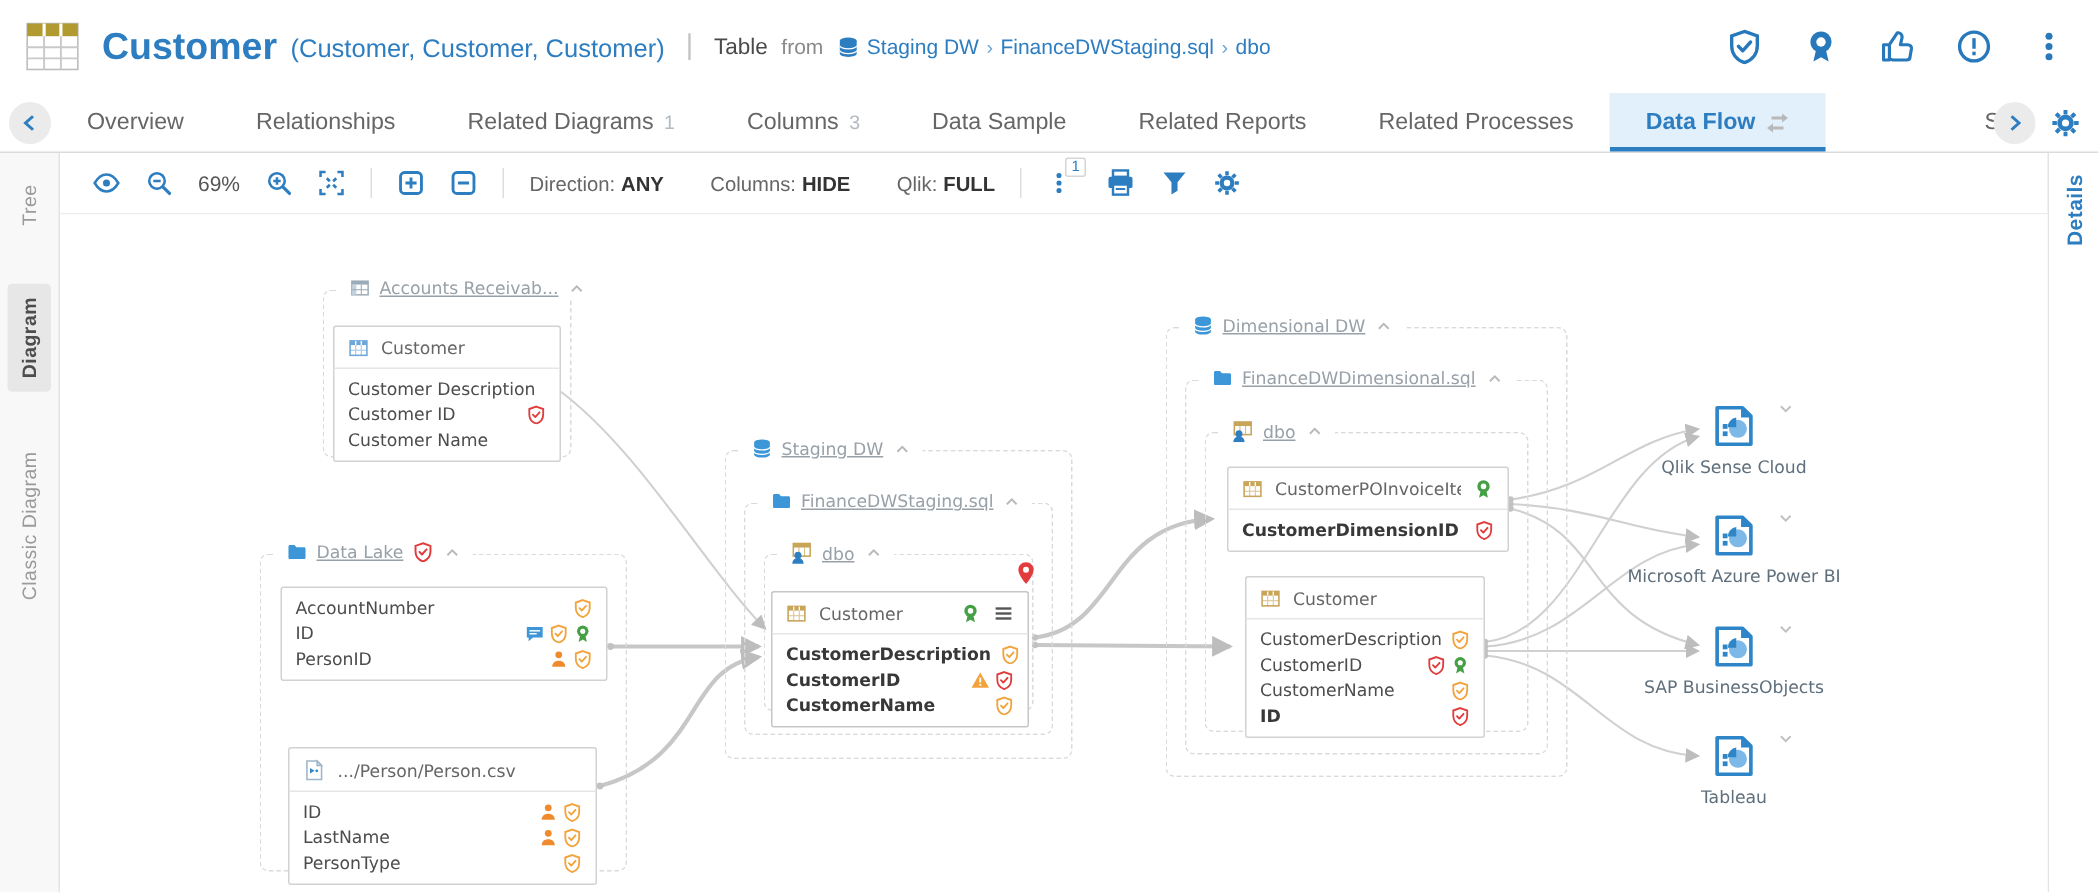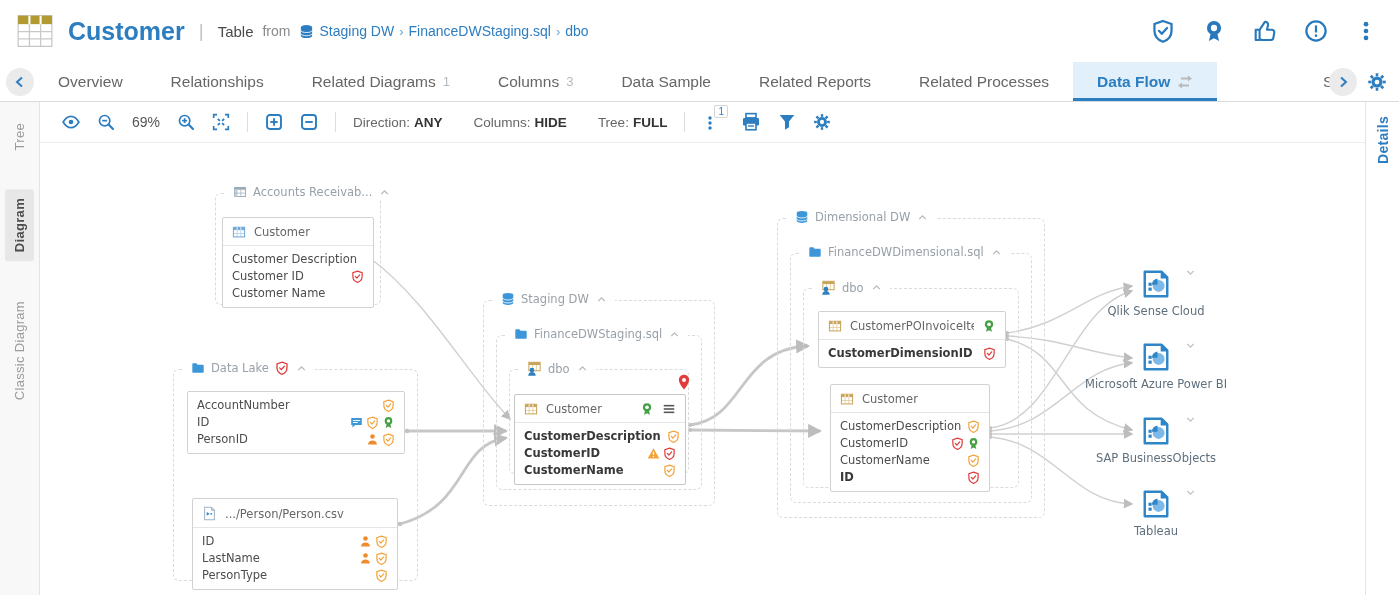--- a/index.html
+++ b/index.html
@@ -64,21 +64,21 @@
   .search input { flex:1; min-width:0; border:none; outline:none; background:transparent; font-size:14.5px; color:#555;
     font-family:"Liberation Sans",sans-serif; }
   .search input::placeholder { color:#9b9b9b; }
 
   
   .canvas { flex:1; position:relative; background:#fff; overflow:hidden;
     font-family:"DejaVu Sans", sans-serif; font-size:11.5px; }
   .edges { position:absolute; left:0; top:0; }
   .grp { position:absolute; border:1px dashed #d7dade; border-radius:6px; }
   .grp-legend { position:absolute; top:-9px; left:10px; background:#fff; display:flex; align-items:center;
-    gap:6px; padding:0 7px; font-size:11.5px; color:#98a0a8; white-space:nowrap; }
+    gap:6px; padding:0 7px; font-size:11.5px; color:#98a0a8; white-space:nowrap;text-decoration:underline; }
   .node { position:absolute; background:#fff; border:1px solid #d2d2d2; border-radius:2px; color:#555; }
   .node-head { display:flex; align-items:center; gap:8px; padding:7px 9px 6px; border-bottom:1px solid #e5e5e5; color:#666; }
   .node-head .t { flex:1; white-space:nowrap; overflow:hidden; }
   .node-body { padding:6px 9px 7px; display:flex; flex-direction:column; gap:3px; }
   .col { display:flex; gap:6px; white-space:nowrap; }
   .col .cname { flex:1; color:#4c4c4c; }
   .col.bold .cname { font-weight:bold; color:#383838; }
   .bdg { display:flex; align-items:center; gap:3px; }
   .pin { position:absolute; top:-21px; right:-7px; color:#e23b3b; }
   .bi { position:absolute; width:150px; display:flex; flex-direction:column; align-items:center; }
@@ -272,20 +272,21 @@
         </g>
     </symbol>
   </defs>
 </svg>
 
 <header class="topbar">
   <svg class="big-ic">
       <use href="#s-bigtable"></use>
     </svg>
   <span class="page-title">Customer</span>
+  <span class="page-aliases">(Customer, Customer, Customer)</span>
   <span class="hsep">|</span>
   <span class="type-label">Table</span>
   <span class="from-label">from</span>
   <span class="crumb">
     <svg class="ic i15 accent">
         <use href="#s-db"></use>
       </svg>
     <a>Staging DW</a>
     <span class="c-sep">›</span>
     <a>FinanceDWStaging.sql</a>
@@ -386,21 +387,21 @@
       <span class="tb-div"></span>
       <svg class="ic i18">
           <use href="#s-plus-sq"></use>
         </svg>
       <svg class="ic i18">
           <use href="#s-minus-sq"></use>
         </svg>
       <span class="tb-div"></span>
       <span class="tb-set"><span>Direction:</span><b>ANY</b></span>
       <span class="tb-set" style="margin-left:14px"><span>Columns:</span><b>HIDE</b></span>
-      <span class="tb-set" style="margin-left:14px"><span>Tree:</span><b>FULL</b></span>
+      <span class="tb-set" style="margin-left:14px"><span>Qlik:</span><b>FULL</b></span>
       <span class="tb-div"></span>
       <span class="tb-more">
         <svg class="ic i16">
             <use href="#s-more-v"></use>
           </svg>
         <span class="tb-badge">1</span>
       </span>
       <svg class="ic i20">
           <use href="#s-printer"></use>
         </svg>

